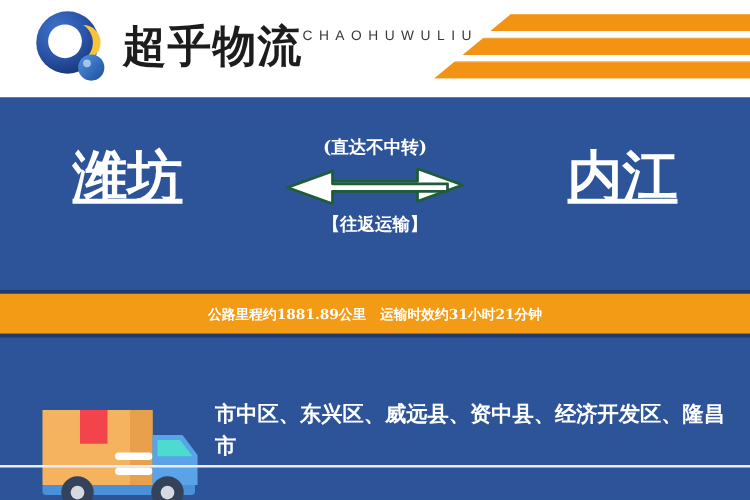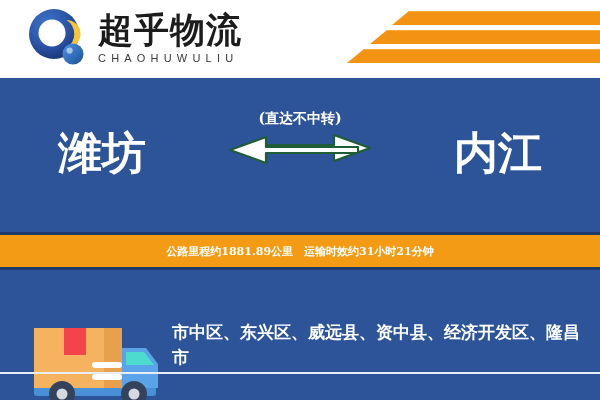--- a/index.html
+++ b/index.html
@@ -35,21 +35,21 @@
   }
   #logo-mark {
     width: 62px;
     height: 62px;
     position: relative;
     flex: 0 0 auto;
   }
   #logo-wordmark {
     margin-left: 10px;
     display: flex;
-    flex-direction: column;
+    flex-direction: row;
     justify-content: flex-end;
   }
   #brand-cn {
     font-family: "DejaVu Sans", "Liberation Sans", sans-serif;
     font-size: 35px;
     font-weight: 700;
     color: #1c1c1c;
     line-height: 1.05;
     letter-spacing: 1px;
     white-space: nowrap;
@@ -79,27 +79,28 @@
 
   
   #route-panel {
     position: absolute;
     left: 0; top: 78px;
     width: 600px; height: 154px;
     background: #2d5499;
   }
   .city {
     position: absolute;
-    top: 53px;
+    top: 42px;
     font-family: "DejaVu Serif", "Liberation Serif", serif;
     font-size: 44px;
     font-weight: 700;
     color: #ffffff;
     line-height: 1;
     white-space: nowrap;
+    text-decoration: underline;
   }
   #city-origin { left: 58px; }
   #city-dest  { right: 58px; }
 
   #route-mid {
     position: absolute;
     left: 50%;
     top: 33px;
     transform: translateX(-50%);
     width: 190px;
@@ -226,20 +227,21 @@
     <div id="route-mid">
       <div class="route-note" id="route-note-top">(直达不中转)</div>
 
       <svg id="arrow-svg" width="152" height="38" viewBox="0 0 152 38">
 
         <path d="M18 16 L110 16 L110 6 L146 19 L110 32 L110 22 L18 22 Z" fill="#ffffff" stroke="#1f5c38" stroke-width="2.2" stroke-linejoin="round"></path>
 
         <path d="M134 24 L42 24 L42 34 L6 21 L42 8 L42 18 L134 18 Z" fill="#ffffff" stroke="#1f5c38" stroke-width="2.2" stroke-linejoin="round"></path>
       </svg>
 
+      <div class="route-note" id="route-note-bottom">【往返运输】</div>
     </div>
 
     <div class="city" id="city-dest">内江</div>
   </div>
 
   <div id="info-bar-wrap">
     <div class="rule" id="rule-top"></div>
     <div id="info-bar">
       <span id="info-bar-text">公路里程约1881.89公里　运输时效约31小时21分钟</span>
     </div>

